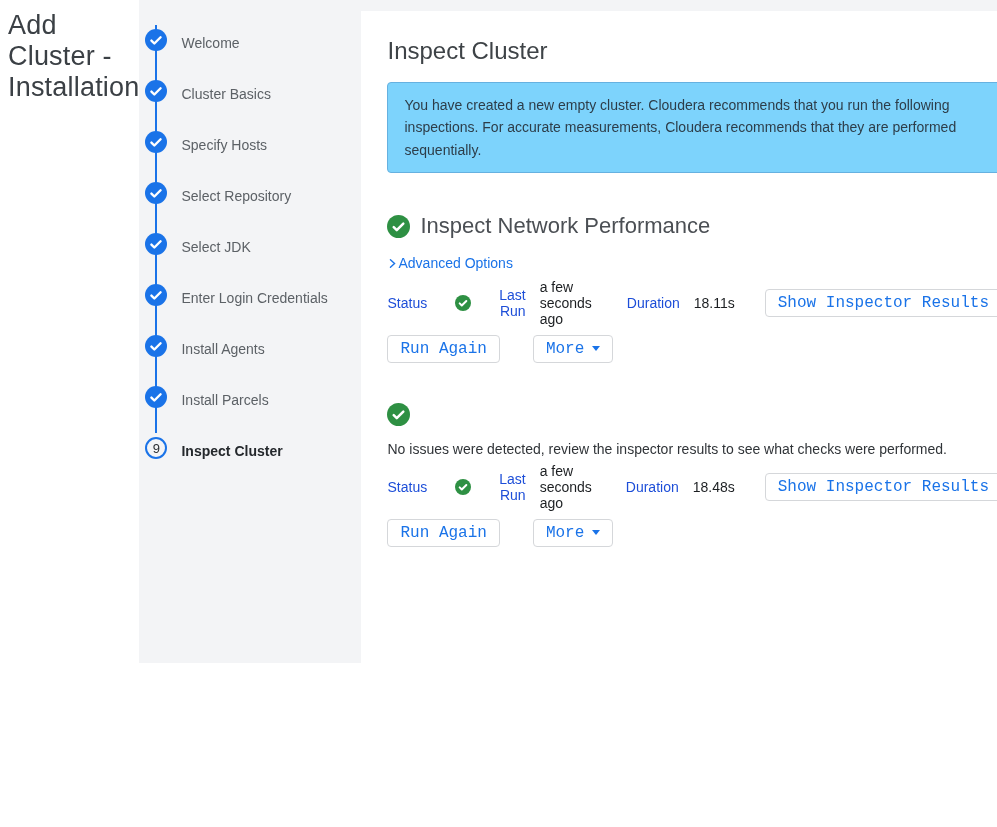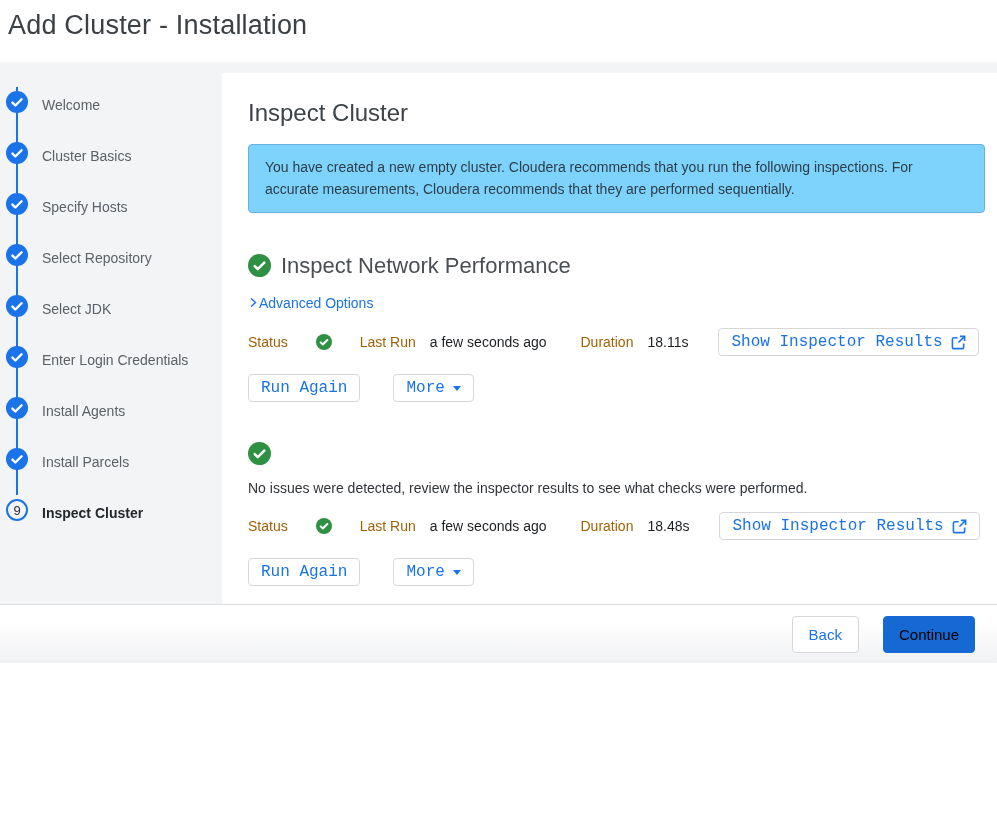--- a/index.html
+++ b/index.html
@@ -1,18 +1,18 @@
 <!DOCTYPE html>
 <html><head>
 <meta charset="utf-8">
 <style>
   * { box-sizing: border-box; }
   html,body { margin:0; padding:0; background:#fff; }
   body { font-family:"Liberation Sans", sans-serif; }
-  .app { width:997px; height:663px; display:flex; flex-direction:column; overflow:hidden; background:#fff; }
+  .app { width:997px; height:663px; display:flex; overflow:hidden; background:#fff; }
 
   
   .header { height:62px; flex:0 0 62px; background:#fff; padding:10px 0 0 8px; }
   .page-title { font-size:27px; font-weight:400; color:#3b4045; letter-spacing:.2px; }
 
   
   .body { flex:1 1 auto; display:flex; background:#f3f4f6; min-height:0; }
 
   
   .sidebar { width:222px; flex:0 0 222px; position:relative; padding-top:0; }
@@ -40,21 +40,21 @@
   .section-status-icon svg { display:block; width:23px; height:23px; }
   .section-title { font-size:22px; font-weight:400; color:#4b4f54; }
 
   .adv-link { margin-top:16px; display:inline-flex; align-items:center; 
               color:#1a73e8; font-size:14px; cursor:pointer; text-decoration:none; }
   .adv-link svg { display:block; width:11px; height:11px; }
 
   .section-note { margin-top:15px; font-size:14px; color:#303438; }
 
   .status-row { margin-top:16px; display:flex; align-items:center; font-size:14px; height:28px; }
-  .lbl { color:#a16207; }
+  .lbl { color:#1d4ed8;text-align:right; }
   .val { color:#1c1f22; font-weight:500; }
   .ok-icon { width:16px; height:16px; color:#2e9043; margin-left:28px; flex:0 0 16px; }
   .ok-icon svg { display:block; width:16px; height:16px; }
   .ml-lastrun { margin-left:28px; }
   .ml-val { margin-left:14px; }
   .ml-duration { margin-left:34px; }
   .ml-btn { margin-left:30px; }
 
   .btn { display:inline-flex; align-items:center; justify-content:center; gap:8px;
          background:#fff; border:1px solid #d5d7da; border-radius:4px; color:#1a73e8;

